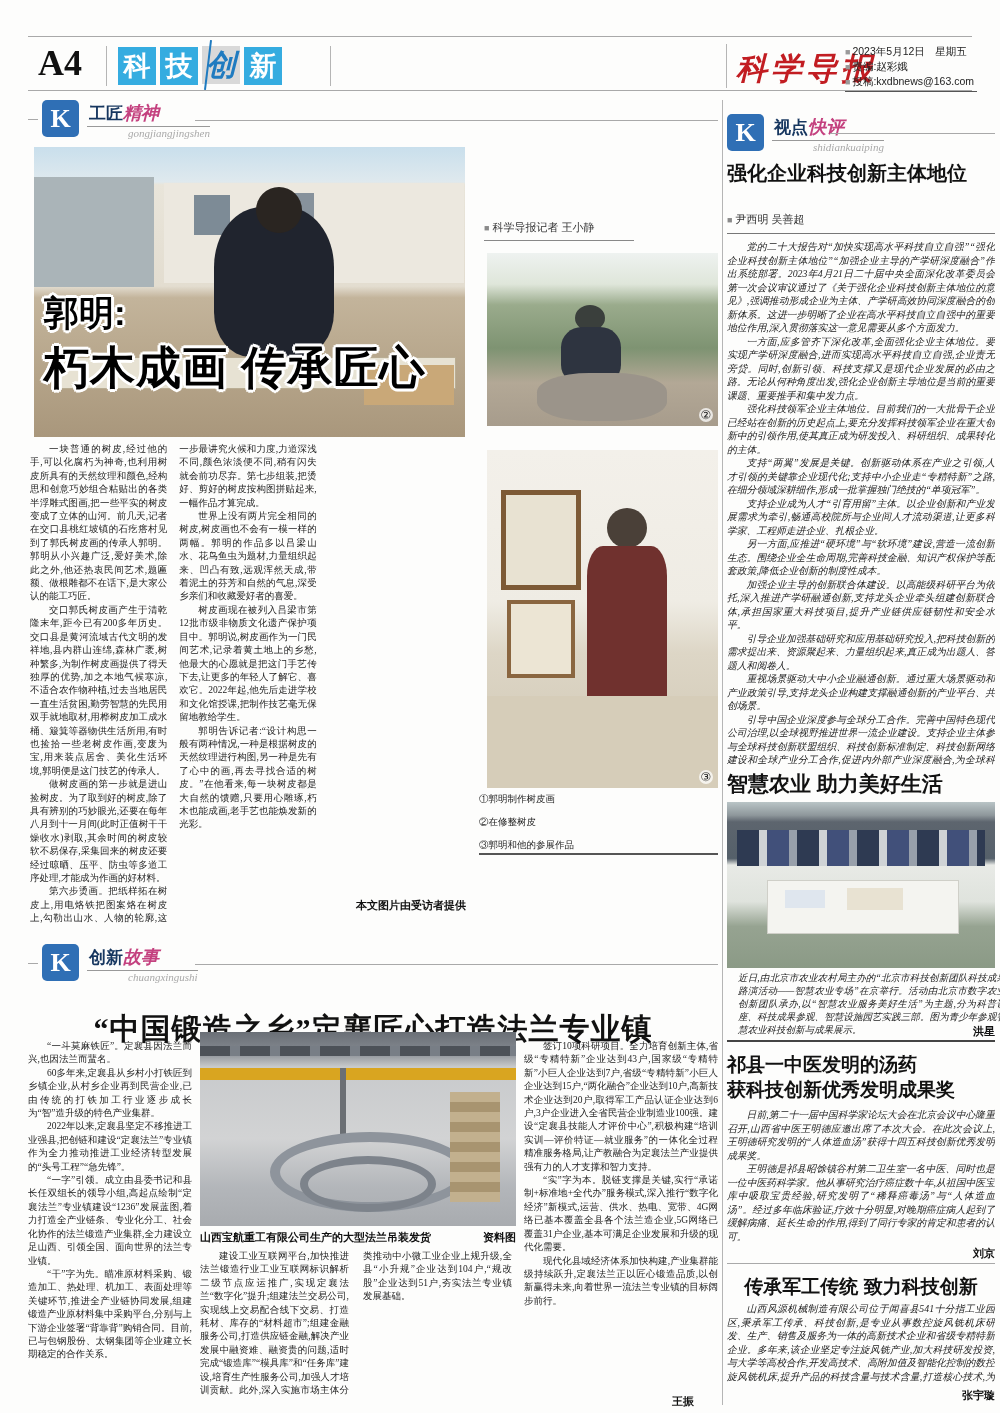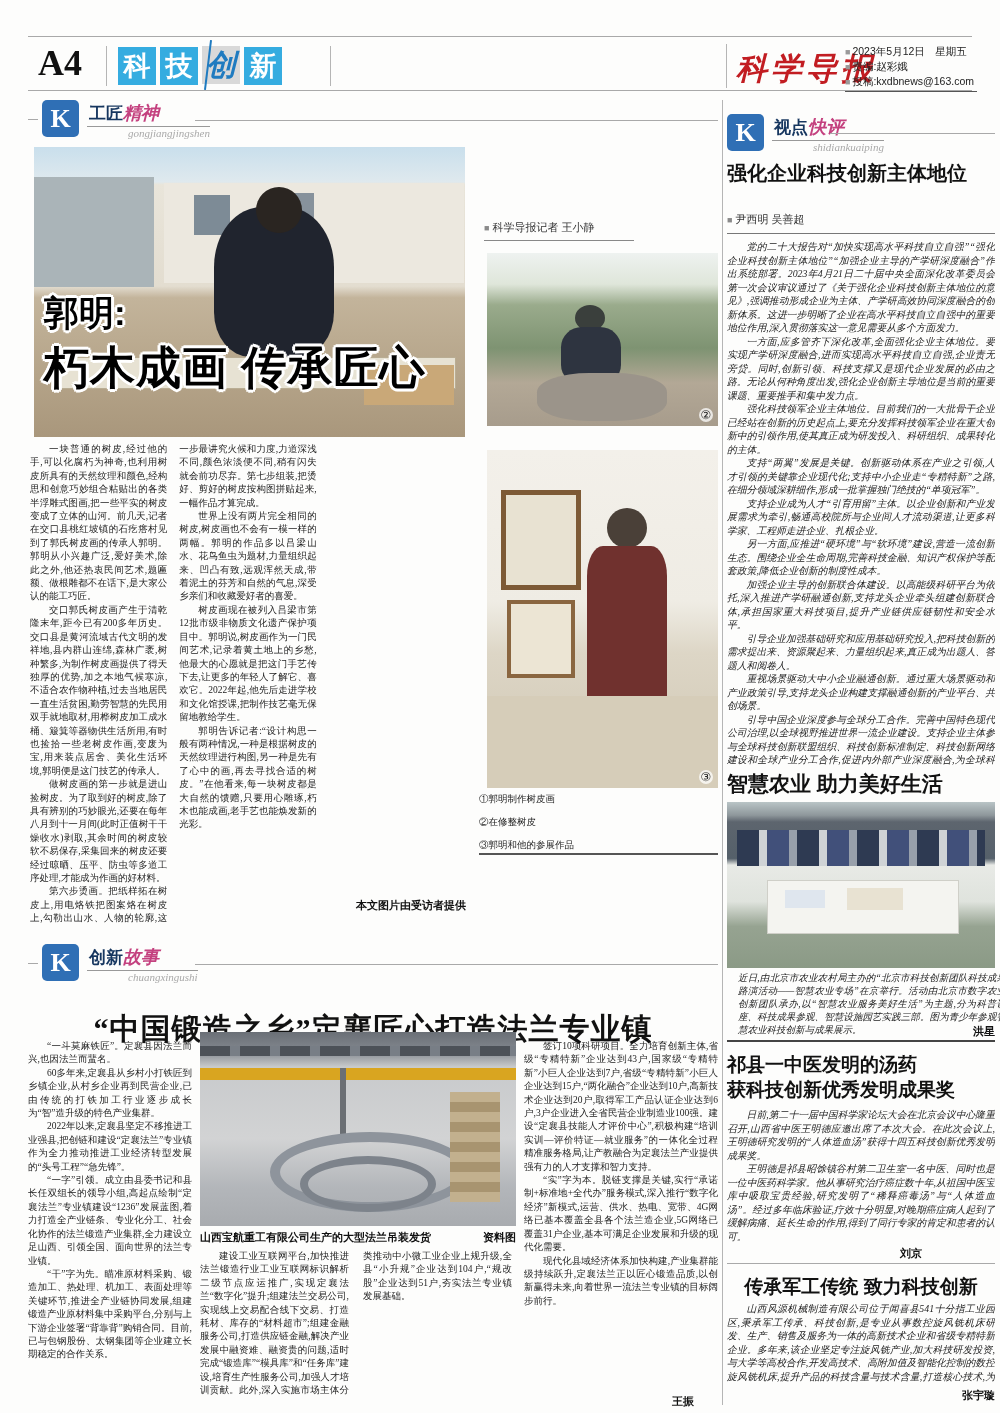--- a/index.html
+++ b/index.html
@@ -172,21 +172,21 @@
 <div class="rule" style="left:727px;top:1040px;width:268px;height:2px;background:#444"></div>
 
 <div class="abs headline-sans" style="left:727px;top:1052px;font-size:19px;line-height:25px">
   <div>祁县一中医发明的汤药</div>
   <div>获科技创新优秀发明成果奖</div>
 </div>
 <div class="abs bodytext kaitext" style="left:727px;top:1108px;width:268px;height:136px;overflow:hidden">
   <p>日前,第二十一届中国科学家论坛大会在北京会议中心隆重召开,山西省中医王明德应邀出席了本次大会。在此次会议上,王明德研究发明的“人体造血汤”获得十四五科技创新优秀发明成果奖。</p>
   <p>王明德是祁县昭馀镇谷村第二卫生室一名中医、同时也是一位中医药科学家。他从事研究治疗癌症数十年,从祖国中医宝库中吸取宝贵经验,研究发明了“稀释癌毒汤”与“人体造血汤”。经过多年临床验证,疗效十分明显,对晚期癌症病人起到了缓解病痛、延长生命的作用,得到了同行专家的肯定和患者的认可。</p>
 </div>
-<div class="abs author" style="left:900px;top:1246px;width:95px;">刘京</div>
+<div class="abs author" style="left:900px;top:1246px;width:95px;text-align:right">刘京</div>
 <div class="rule" style="left:727px;top:1263px;width:268px;height:1px"></div>
 
 <div class="abs headline-sans" style="left:727px;top:1274px;width:268px;font-size:19px;text-align:center">传承军工传统 致力科技创新</div>
 <div class="abs bodytext kaitext" style="left:727px;top:1302px;width:268px;height:82px;overflow:hidden">
   <p>山西风源机械制造有限公司位于闻喜县541十分指工业园区,秉承军工传承、科技创新,是专业从事数控旋风铣机床研发、生产、销售及服务为一体的高新技术企业和省级专精特新企业。多年来,该企业坚定专注旋风铣产业,加大科技研发投资,与大学等高校合作,开发高技术、高附加值及智能化控制的数控旋风铣机床,提升产品的科技含量与技术含量,打造核心技术,为客户提供战略性支撑。企业先后获得多项国家专利,以实际行动践行着军工人的使命与担当。</p>
 </div>
 <div class="abs author" style="left:900px;top:1388px;width:95px;text-align:right">张宇璇</div>
 
 <div class="rule" style="left:28px;top:963px;width:10px;height:1px"></div>
 <div class="abs" style="left:42px;top:944px;display:flex;gap:8px">

